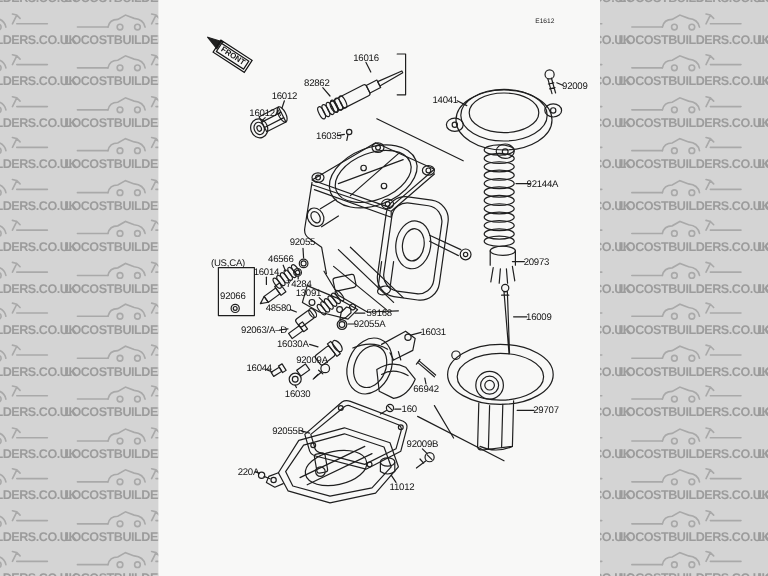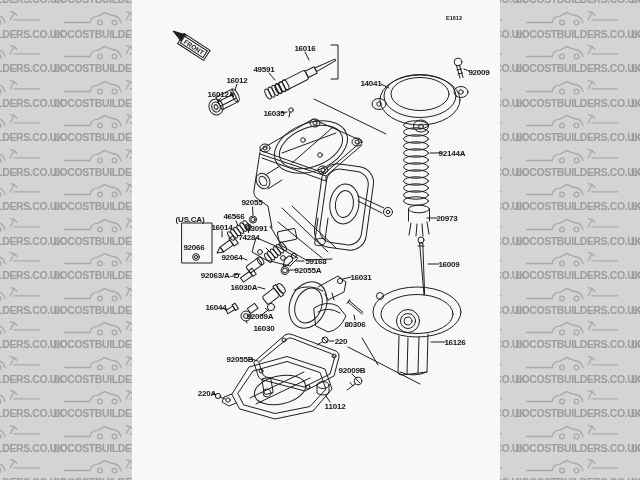--- a/index.html
+++ b/index.html
@@ -9,21 +9,21 @@
   
   #watermark-layer{position:absolute;left:0;top:0;width:640px;height:480px;overflow:hidden;}
   .wm-tile{position:absolute;width:112px;height:34px;}
   .wm-doodle{position:absolute;left:4px;top:0;}
   .wm-text{position:absolute;left:0;top:20px;font-weight:bold;font-size:10.5px;
            letter-spacing:-0.4px;color:#9c9c9c;white-space:nowrap;}
   
   .page{position:absolute;left:132px;top:0;width:368px;height:480px;background:#f8f8f7;}
   .art{position:absolute;left:0;top:0;}
   
-  .lbl{position:absolute;transform:translate(-50%,-50%);font-weight:bold;font-size:8px;
+  .lbl{position:absolute;transform:translate(-50%,-50%);font-weight:normal;font-size:8px;
        color:#141414;white-space:nowrap;letter-spacing:-0.2px;}
   .lbl.tiny{font-size:5.5px;letter-spacing:0;}
   .front-tag{position:absolute;left:62px;top:47px;transform:translate(-50%,-50%) rotate(33deg);
        border:1.5px solid #141414;outline:1px solid #141414;outline-offset:1px;
        background:#f8f8f7;padding:0 2px;font-weight:bold;font-size:6.5px;color:#141414;}
 </style>
 </head>
 <body>
 
 <div class="stage">
@@ -1635,46 +1635,46 @@
         <path d="M198,402 L194,396"></path>
       </g>
     </svg>
 
     <div class="front-tag">
       <span>FRONT</span>
     </div>
 
     <div class="lbl tiny" style="left:322px;top:18px">E1612</div>
     <div class="lbl" style="left:173px;top:48px">16016</div>
-    <div class="lbl" style="left:132px;top:69px">49591</div>
+    <div class="lbl" style="left:132px;top:69px">82862</div>
     <div class="lbl" style="left:105px;top:80px">16012</div>
     <div class="lbl" style="left:89px;top:94px">16012A</div>
     <div class="lbl" style="left:142px;top:113px">16035</div>
     <div class="lbl" style="left:239px;top:83px">14041</div>
     <div class="lbl" style="left:347px;top:72px">92009</div>
     <div class="lbl" style="left:320px;top:153px">92144A</div>
     <div class="lbl" style="left:315px;top:218px">20973</div>
     <div class="lbl" style="left:317px;top:264px">16009</div>
-    <div class="lbl" style="left:323px;top:342px">16126</div>
+    <div class="lbl" style="left:323px;top:342px">29707</div>
     <div class="lbl" style="left:120px;top:202px">92055</div>
     <div class="lbl" style="left:102px;top:216px">46566</div>
     <div class="lbl" style="left:90px;top:227px">16014</div>
     <div class="lbl" style="left:58px;top:219px">(US,CA)</div>
     <div class="lbl" style="left:62px;top:247px">92066</div>
     <div class="lbl" style="left:117px;top:237px">74284</div>
-    <div class="lbl" style="left:125px;top:228px">13091</div>
-    <div class="lbl" style="left:100px;top:257px">92064</div>
+    <div class="lbl" style="left:125px;top:244px">13091</div>
+    <div class="lbl" style="left:100px;top:257px">48580</div>
     <div class="lbl" style="left:88px;top:275px">92063/A–D</div>
     <div class="lbl" style="left:112px;top:287px">16030A</div>
     <div class="lbl" style="left:184px;top:261px">59168</div>
     <div class="lbl" style="left:176px;top:270px">92055A</div>
     <div class="lbl" style="left:229px;top:277px">16031</div>
     <div class="lbl" style="left:84px;top:307px">16044</div>
-    <div class="lbl" style="left:128px;top:316px">92009A</div>
-    <div class="lbl" style="left:132px;top:328px">16030</div>
-    <div class="lbl" style="left:223px;top:324px">80306</div>
-    <div class="lbl" style="left:209px;top:341px">220</div>
+    <div class="lbl" style="left:128px;top:300px">92009A</div>
+    <div class="lbl" style="left:116px;top:328px">16030</div>
+    <div class="lbl" style="left:223px;top:324px">66942</div>
+    <div class="lbl" style="left:209px;top:341px">160</div>
     <div class="lbl" style="left:108px;top:359px">92055B</div>
     <div class="lbl" style="left:220px;top:370px">92009B</div>
     <div class="lbl" style="left:75px;top:393px">220A</div>
     <div class="lbl" style="left:203px;top:406px">11012</div>
   </div>
 </div>
 
 </body></html>

